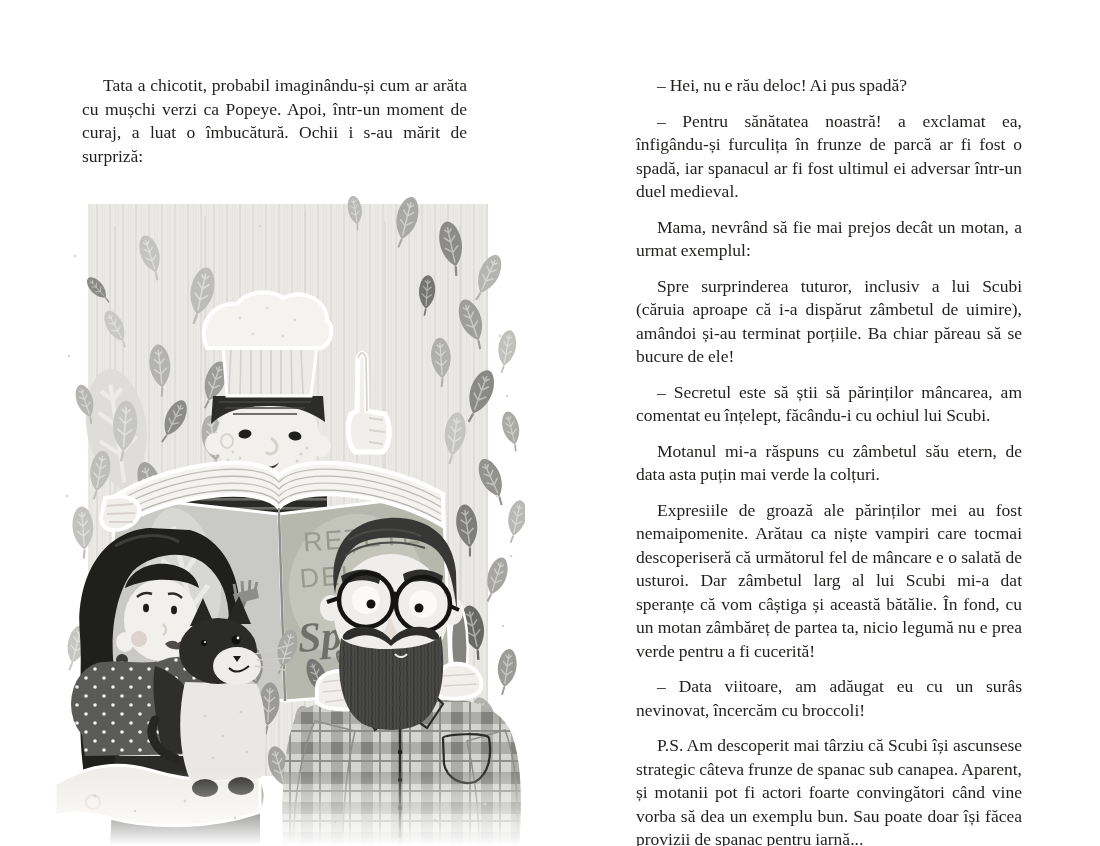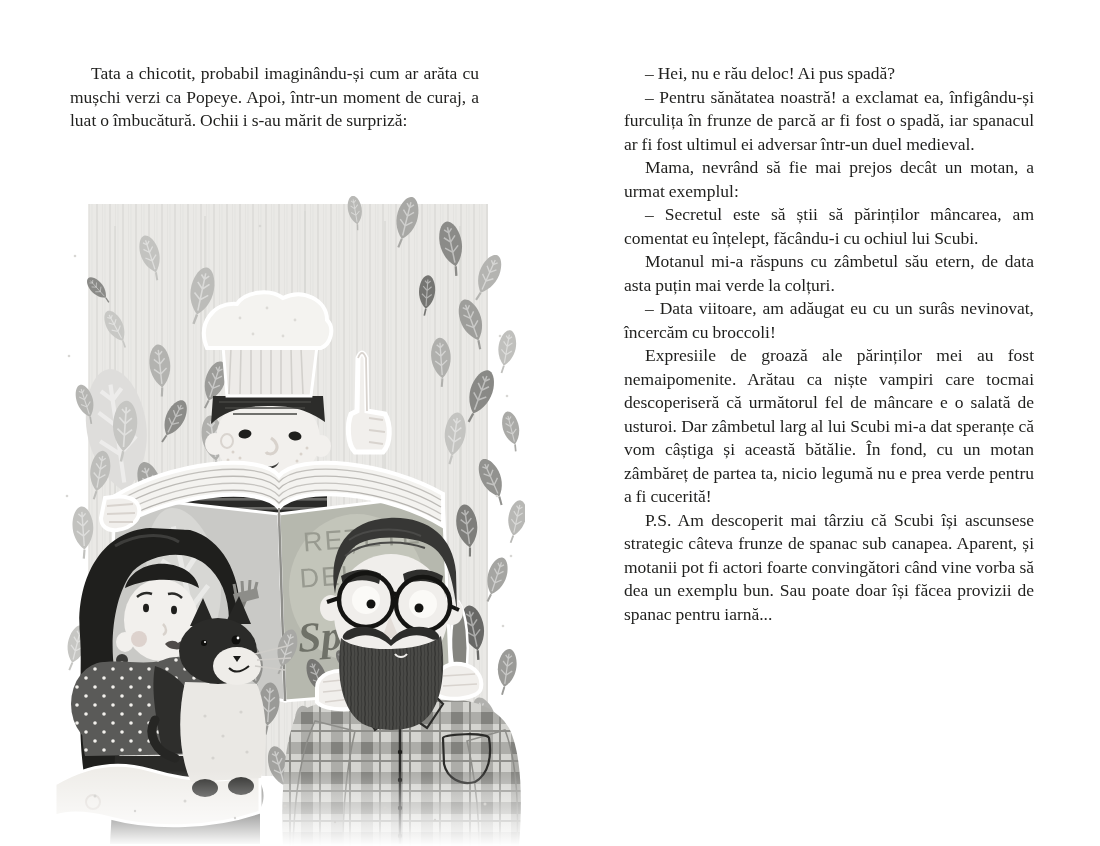--- a/index.html
+++ b/index.html
@@ -4,43 +4,44 @@
 <style>
   html,body{margin:0;padding:0;background:#ffffff;}
   .page{
     position:relative;width:1100px;height:846px;background:#ffffff;overflow:hidden;
     font-family:"Liberation Serif", serif;color:#1f1f1d;
   }
   .col{
     position:absolute;text-align:justify;font-size:17.5px;line-height:23.5px;
     letter-spacing:0px;word-spacing:-0.4px;
   }
-  .col p{margin:0;text-indent:21px;}
+  .col p{margin:12px;text-indent:21px;}
   .col-left{left:70px;top:62px;width:409px;}
   .col-right{left:624px;top:62px;width:410px;}
   .illus{position:absolute;left:55px;top:196px;width:470px;height:650px;}
   svg text{user-select:none;}
 </style>
 </head>
 <body>
 
 <div class="page">
 
   <div class="col col-left">
     <p>Tata a chicotit, probabil imaginându-și cum ar arăta cu mușchi verzi ca Popeye. Apoi, într-un moment de curaj, a luat o îmbucătură. Ochii i s-au mărit de surpriză:</p>
   </div>
 
   <div class="col col-right">
     <p>– Hei, nu e rău deloc! Ai pus spadă?</p>
     <p>– Pentru sănătatea noastră! a exclamat ea, înfigându-și furculița în frunze de parcă ar fi fost o spadă, iar spanacul ar fi fost ultimul ei adversar într-un duel medieval.</p>
     <p>Mama, nevrând să fie mai prejos decât un motan, a urmat exemplul:</p>
+    <p>Spre surprinderea tuturor, inclusiv a lui Scubi (căruia aproape că i-a dispărut zâmbetul de uimire), amândoi și-au terminat porțiile. Ba chiar păreau să se bucure de ele!</p>
     <p>– Secretul este să știi să părinților mâncarea, am comentat eu înțelept, făcându-i cu ochiul lui Scubi.</p>
     <p>Motanul mi-a răspuns cu zâmbetul său etern, de data asta puțin mai verde la colțuri.</p>
+    <p>Expresiile de groază ale părinților mei au fost nemaipomenite. Arătau ca niște vampiri care tocmai descoperiseră că următorul fel de mâncare e o salată de usturoi. Dar zâmbetul larg al lui Scubi mi-a dat speranțe că vom câștiga și această bătălie. În fond, cu un motan zâmbăreț de partea ta, nicio legumă nu e prea verde pentru a fi cucerită!</p>
     <p>– Data viitoare, am adăugat eu cu un surâs nevinovat, încercăm cu broccoli!</p>
-    <p>Expresiile de groază ale părinților mei au fost nemaipomenite. Arătau ca niște vampiri care tocmai descoperiseră că următorul fel de mâncare e o salată de usturoi. Dar zâmbetul larg al lui Scubi mi-a dat speranțe că vom câștiga și această bătălie. În fond, cu un motan zâmbăreț de partea ta, nicio legumă nu e prea verde pentru a fi cucerită!</p>
     <p>P.S. Am descoperit mai târziu că Scubi își ascunsese strategic câteva frunze de spanac sub canapea. Aparent, și motanii pot fi actori foarte convingători când vine vorba să dea un exemplu bun. Sau poate doar își făcea provizii de spanac pentru iarnă...</p>
   </div>
 
   <div class="illus">
   <svg width="470" height="650" viewBox="0 0 470 650" xmlns="http://www.w3.org/2000/svg">
     <defs>
       <g id="lf">
         <path d="M0,24 C-9,16 -13,4 -11,-8 C-9,-19 -4,-24 0,-24 C4,-24 9,-19 11,-8 C13,4 9,16 0,24 Z" fill="currentColor"></path>
         <path d="M0,20 L0,-18 M0,9 L-7,3 M0,9 L7,3 M0,-2 L-6,-8 M0,-2 L6,-8 M0,-12 L-4,-16 M0,-12 L4,-16" stroke="#ffffff" stroke-opacity="0.45" stroke-width="1.6" fill="none"></path>
         <path d="M0,24 L-1.5,34" stroke="currentColor" stroke-width="2.4" fill="none"></path>

